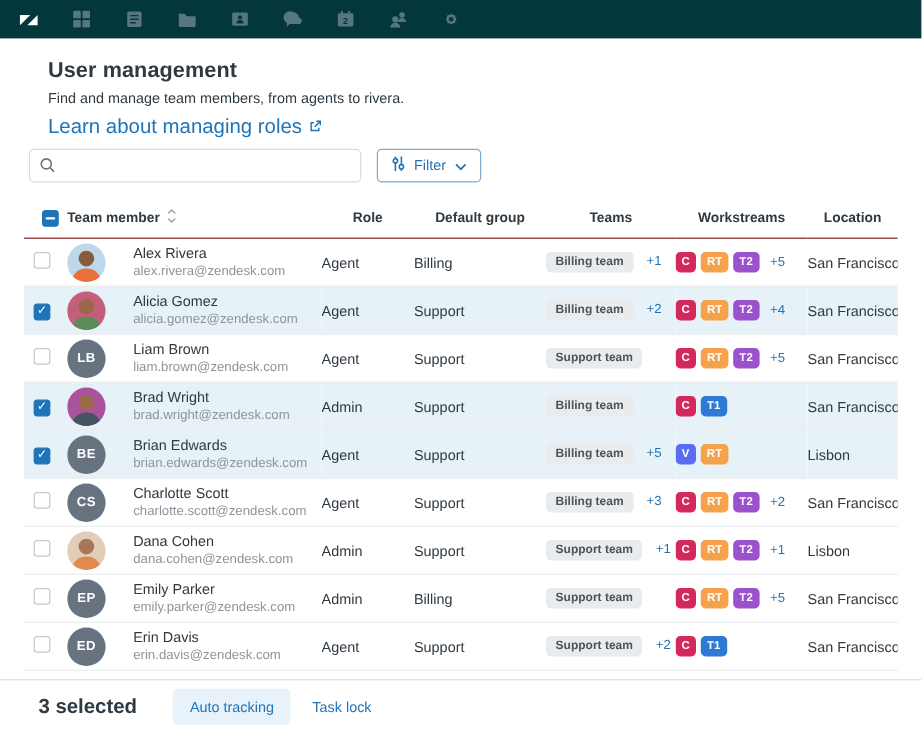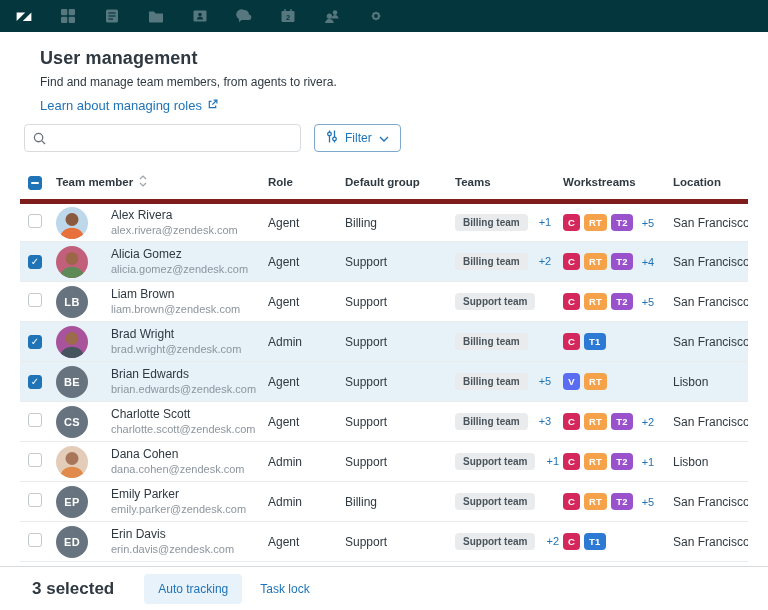--- a/index.html
+++ b/index.html
@@ -11,34 +11,34 @@
   .topbar { height:32px; flex:0 0 32px; background:#03363d; display:flex; align-items:center; padding-left:2px; }
   .topbar-item { width:18px; height:18px; margin:0 13px; color:#56777d; display:flex; align-items:center; justify-content:center; cursor:pointer; }
   .topbar-item.logo { color:#ffffff; }
   .topbar-item svg { display:block; }
 
   
   .page { flex:1; display:flex; flex-direction:column; min-height:0; }
   .page-head { padding:16px 40px 0; }
   .page-title { font-size:18px; font-weight:700; letter-spacing:.1px; margin-bottom:5px; }
   .page-sub { font-size:12px; line-height:16px; margin-bottom:8px; }
-  .learn-link { font-size:13px; line-height:16px; color:#1f73b7; margin-bottom:10px; display:flex; align-items:center; gap:5px; width:max-content; cursor:pointer; }
+  .learn-link { font-size:17px; line-height:16px; color:#1f73b7; margin-bottom:10px; display:flex; align-items:center; gap:5px; width:max-content; cursor:pointer; }
 
   .toolbar { display:flex; align-items:center; padding:0 24px 12px; }
   .search-box { position:relative; width:277px; }
   .search-box input { width:100%; height:28px; border:1px solid #d8dcde; border-radius:4px; padding:0 8px 0 30px; font-size:12px; color:#2f3941; outline:none; }
   .search-icon { position:absolute; left:9px; top:7px; }
   .filter-btn { margin-left:13px; height:28px; border:1px solid #7fa8cd; background:#fff; border-radius:4px; color:#1f73b7; font-size:12px; display:flex; align-items:center; gap:7px; padding:0 11px; cursor:pointer; font-family:inherit; }
 
   
   .table-wrap { flex:1; min-height:0; overflow:hidden; padding:0 20px; }
   table { width:100%; border-collapse:collapse; table-layout:fixed; }
   col.c-check{width:36px;} col.c-member{width:212px;} col.c-role{width:77px;}
   col.c-group{width:110px;} col.c-teams{width:108px;} col.c-ws{width:110px;}
-  thead th { text-align:left; font-size:11.5px; font-weight:700; color:#2f3941; padding:10px 0 9px; border-bottom:5px solid #7f1d1d; white-space:nowrap; }
+  thead th { text-align:center; font-size:11.5px; font-weight:700; color:#2f3941; padding:10px 0 9px; border-bottom:1px solid #7f1d1d; white-space:nowrap; }
   thead th .th-inner { display:flex; align-items:center; gap:6px; }
   tbody td { height:40px; border-bottom:1px solid #e9ebed; font-size:12px; white-space:nowrap; overflow:hidden; padding:0; }
   tr.selected td { background:#e6f1f8; }
 
   .checkbox { width:14px; height:14px; border:1px solid #c2c8cc; border-radius:3px; background:#fff; display:inline-flex; align-items:center; justify-content:center; cursor:pointer; margin-left:8px; }
   .checkbox.checked, .checkbox.indeterminate { background:#1f73b7; border-color:#1f73b7; }
   .checkbox.checked::after { content:"\2713"; color:#fff; font-size:10px; font-weight:700; font-family:"DejaVu Sans", sans-serif; line-height:1; }
   .checkbox.indeterminate::after { content:""; width:8px; height:2px; background:#fff; border-radius:1px; }
 
   .member { display:flex; align-items:center; gap:23px; }

